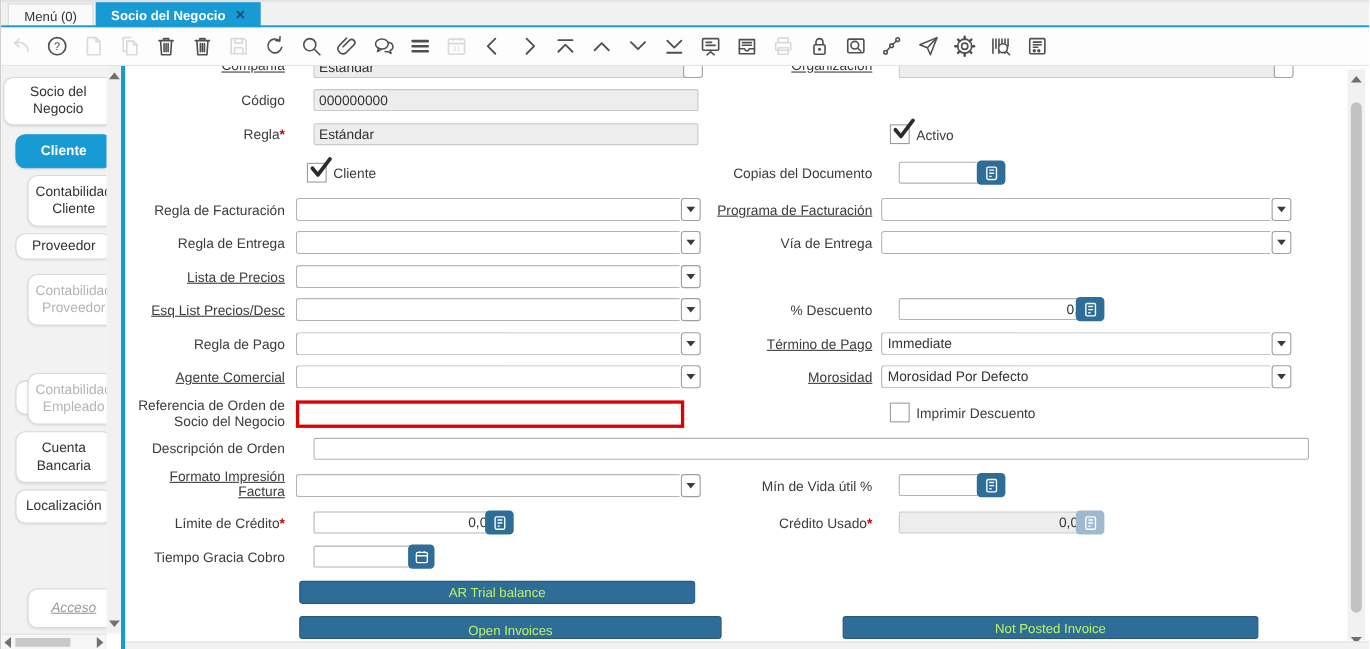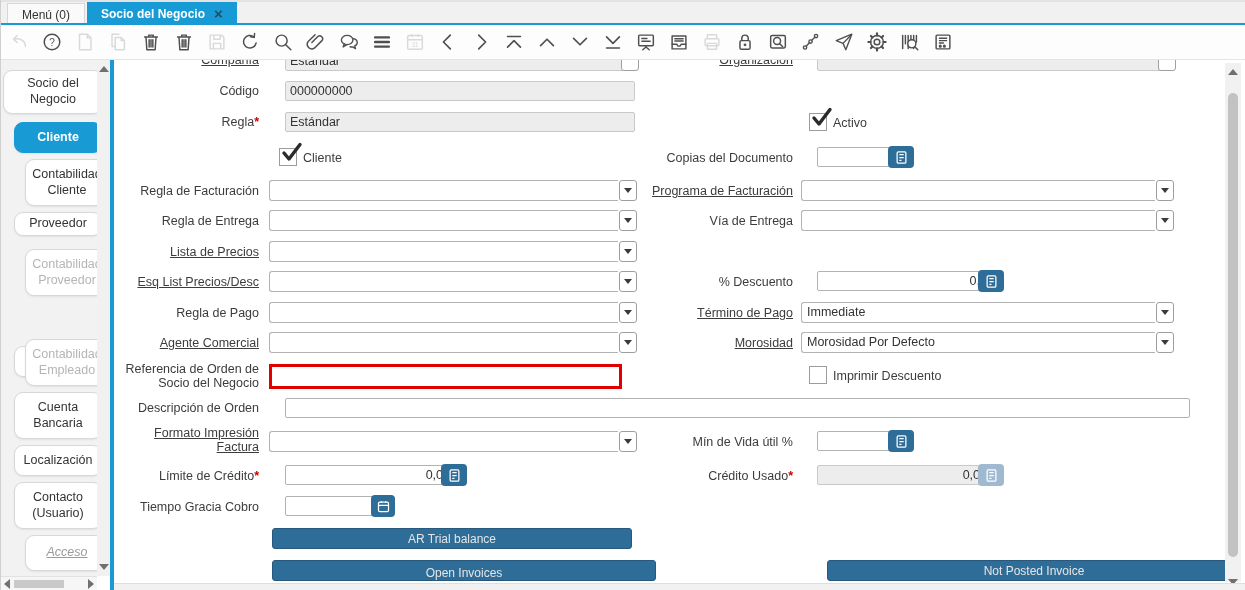--- a/index.html
+++ b/index.html
@@ -50,21 +50,21 @@
   .combo { position:absolute; display:flex; height:21px; }
   .combo .val { flex:1; border:1px solid #b3b3b3; border-right:none; border-radius:3px 0 0 3px; background:#fff; font-size:12.5px; line-height:19px; padding:0 5px; color:#333; overflow:hidden; white-space:nowrap; }
   .combo .cbtn { width:18px; border:1px solid #9f9f9f; border-radius:3px; background:#fff; display:flex; align-items:center; justify-content:center; margin-left:1px; }
   .carrow { width:0; height:0; border-left:4px solid transparent; border-right:4px solid transparent; border-top:5px solid #3a3a3a; }
   .sqbtn { position:absolute; width:26px; height:22px; border-radius:4px; background:#2f6d99; display:flex; align-items:center; justify-content:center; }
   .sqbtn.dis { background:#9fb9d0; }
   .sqbtn svg { width:15px; height:15px; }
   .chk { position:absolute; width:18px; height:18px; background:#fff; border:1px solid #9c9c9c; }
   .chk svg { position:absolute; left:1px; top:-7px; width:24px; height:24px; overflow:visible; }
   .chklbl { position:absolute; font-size:12.5px; color:#3c3c3c; }
-  .abtn { position:absolute; height:21px; background:#2f6d99; border:1px solid #27597e; border-radius:3px; color:#e5e5e5; font-size:12px; display:flex; align-items:center; justify-content:center; cursor:pointer; }
+  .abtn { position:absolute; height:21px; background:#2f6d99; border:1px solid #27597e; border-radius:3px; color:#bef264; font-size:12px; display:flex; align-items:center; justify-content:center; cursor:pointer; }
   .vscroll { position:absolute; right:4px; top:3px; width:16px; bottom:8px; background:#f1f1f1; }
   .vthumb { position:absolute; left:3px; width:10px; top:30px; bottom:25px; background:#c2c2c2; border-radius:5px; }
   .bottomstrip { position:absolute; left:0; right:0; bottom:0; height:7px; background:#f1f1f1; border-top:1px solid #dedede; }
 </style>
 </head>
 <body>
 
 <div id="app">
 
   <div class="tabbar">
@@ -284,23 +284,20 @@
       </div>
     <div class="scard disabled" style="left:24px;top:279px;width:84px;height:47px;">
         <span>Contabilidad Empleado</span>
       </div>
     <div class="scard" style="left:13px;top:332px;width:88px;height:47px;">
         <span>Cuenta Bancaria</span>
       </div>
     <div class="scard" style="left:13px;top:385px;width:88px;height:31px;">
         <span>Localización</span>
       </div>
-    <div class="scard" style="left:13px;top:422px;width:88px;height:47px;">
-        <span>Contacto (Usuario)</span>
-      </div>
     <div class="scard italic" style="left:24px;top:475px;width:84px;height:36px;text-decoration:underline;">
         <span>Acceso</span>
       </div>
   </div>
 
   <div class="svscroll">
     <span class="tri up" style="left:2px;top:6px;"></span>
     <span class="tri down" style="left:2px;bottom:6px;"></span>
   </div>
 
@@ -481,21 +478,21 @@
           <path d="M4 10 H20 M8.5 3.5 V6.5 M15.5 3.5 V6.5"></path>
         </svg>
       </div>
 
     <div class="abtn" style="top:468px;left:158px;width:360px;">
         <span>AR Trial balance</span>
       </div>
     <div class="abtn" style="top:500px;left:158px;width:384px;align-items:flex-end;">
         <span>Open Invoices</span>
       </div>
-    <div class="abtn" style="top:500px;left:713px;width:414px;">
+    <div class="abtn" style="top:500px;left:652px;width:378px;">
         <span>Not Posted Invoice</span>
       </div>
 
     <div class="vscroll">
       <span class="tri up" style="left:3px;top:6px;"></span>
       <div class="vthumb"></div>
       <span class="tri down" style="left:3px;bottom:-3px;"></span>
     </div>
 
     <div class="bottomstrip"></div>

